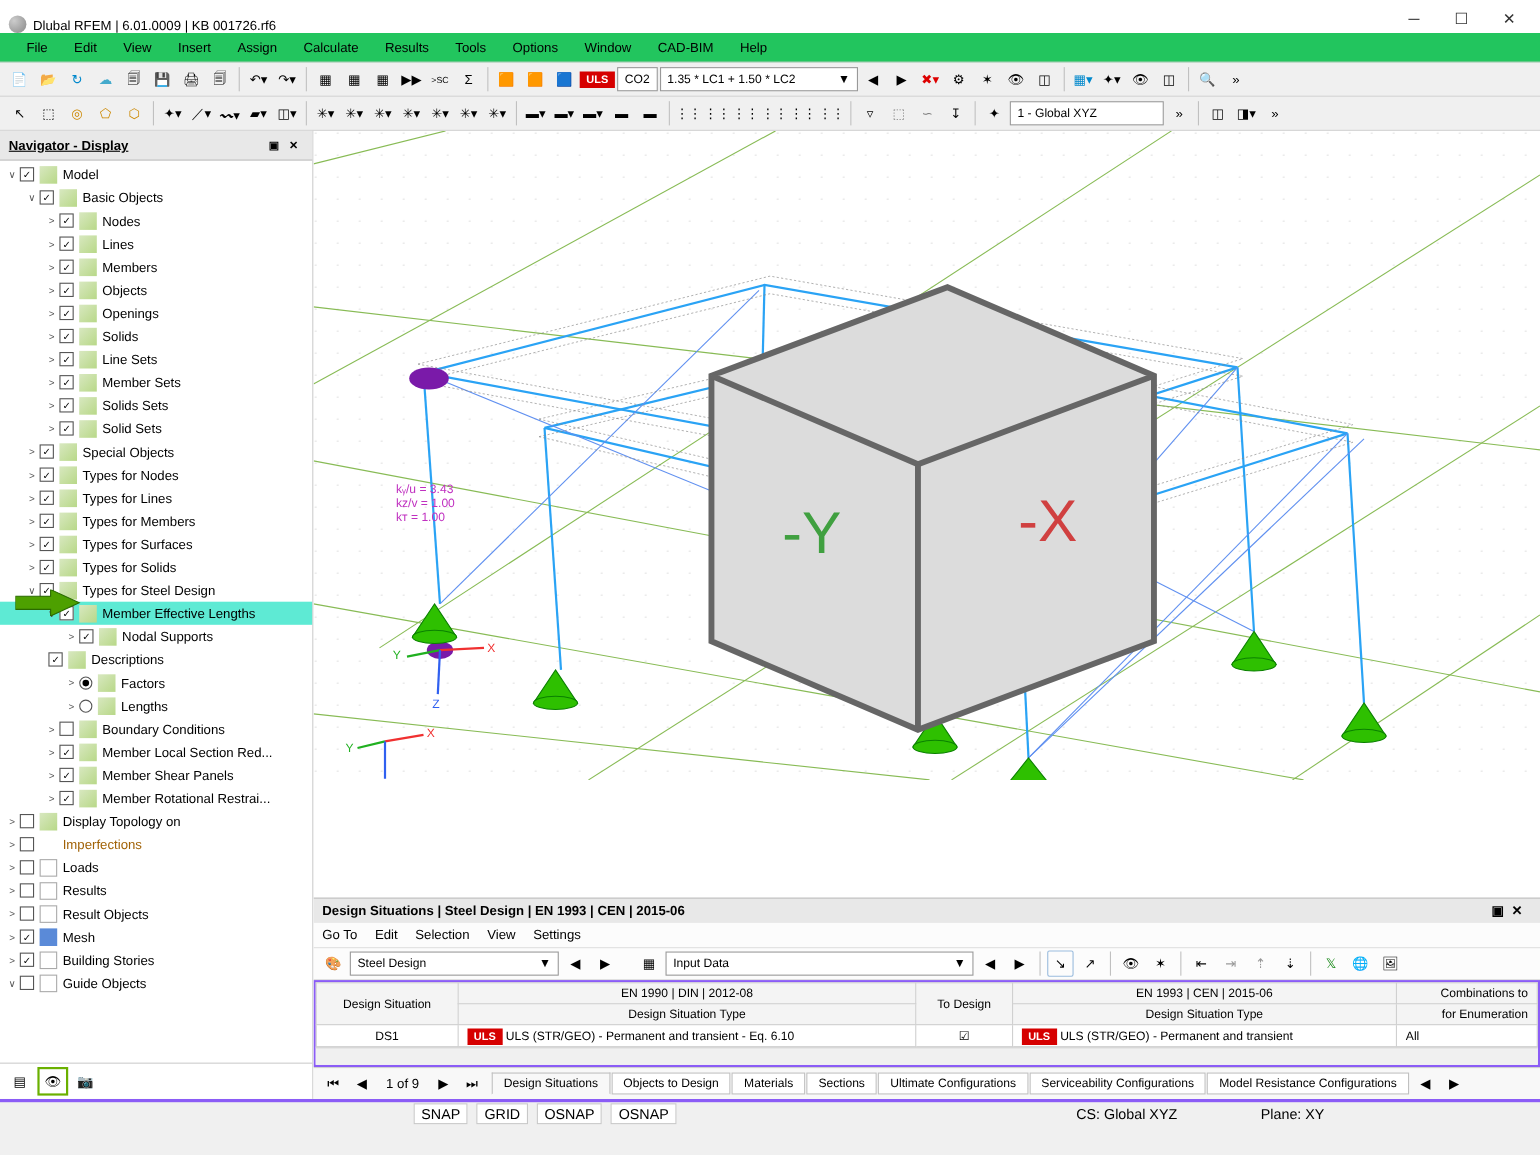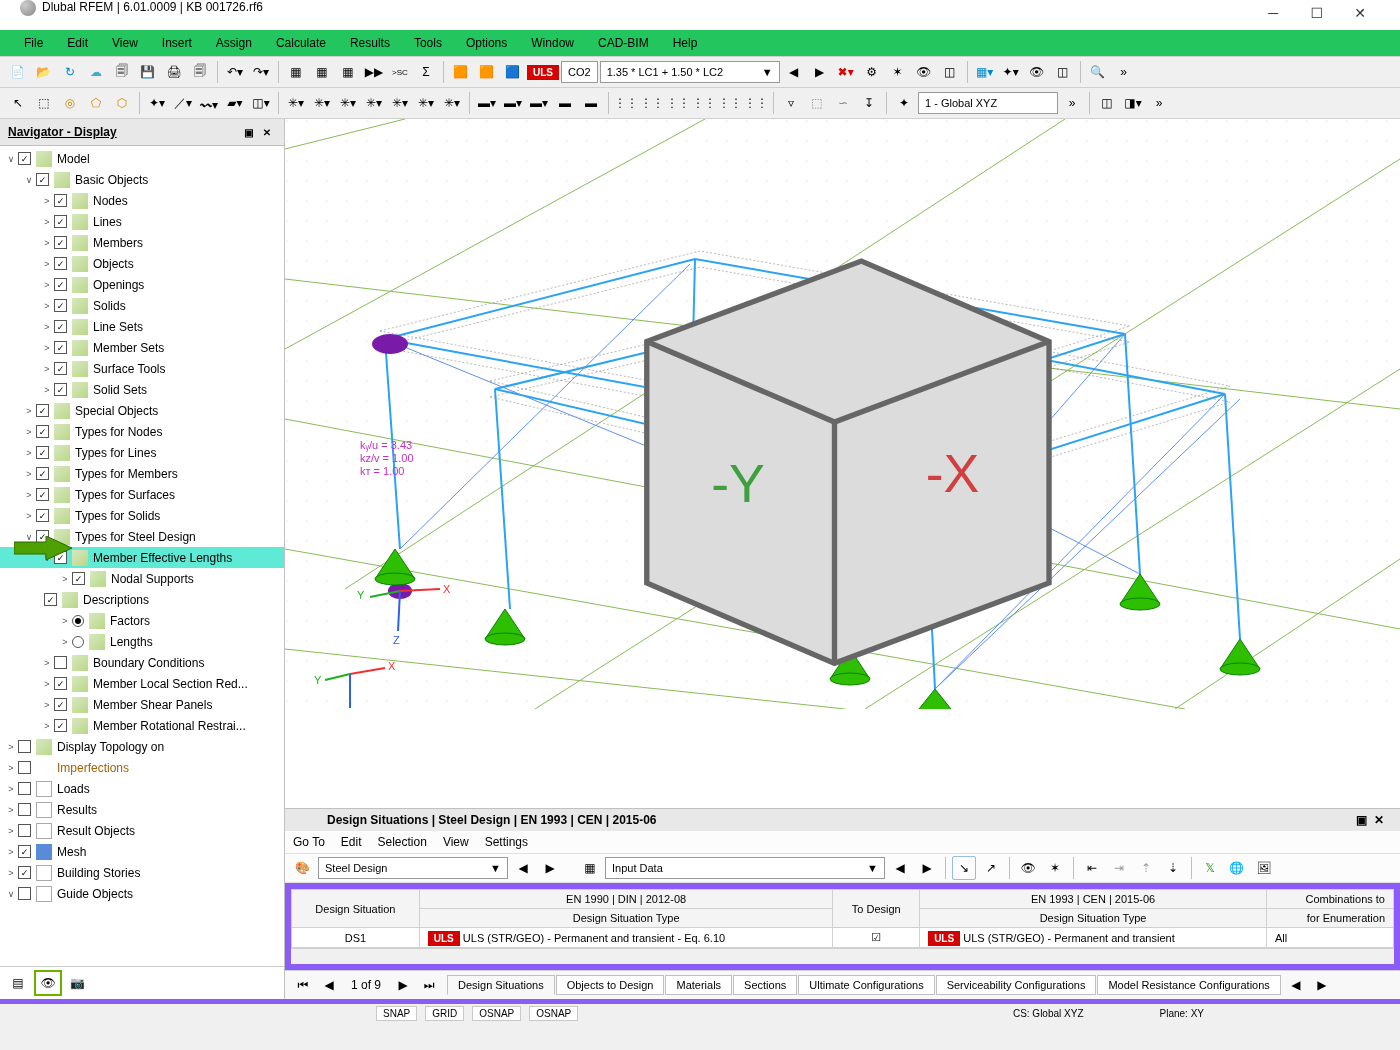--- a/index.html
+++ b/index.html
@@ -1,17 +1,17 @@
 <!DOCTYPE html>
 <html><head>
 <meta charset="utf-8">
 <style>
 * { margin: 0; padding: 0; box-sizing: border-box; }
 body { font-family: "Segoe UI", Tahoma, sans-serif; font-size: 12px; background: #f0f0f0; overflow: hidden; width: 1400px; height: 1050px; }
-.titlebar { height: 30px; background: #fff; display: flex; align-items: flex-start; padding: 0 20px; border-bottom: 0; }
+.titlebar { height: 30px; background: #fff; display: flex; align-items: flex-end; padding: 0 8px; border-bottom: 0; }
 .titlebar .app-icon { width: 16px; height: 16px; background: radial-gradient(circle at 30% 30%,#ccc,#888); border-radius: 50%; margin-right: 6px; }
 .titlebar .title { flex: 1; color: #000; }
 .titlebar .win-controls span { display: inline-flex; width: 40px; height: 26px; align-items: center; justify-content: center; font-size: 14px; color: #333; cursor: pointer; }
 .menubar { background: #22c55e; padding: 2px 12px; display: flex; border-bottom: 1px solid #d0d0d0; }
 .menubar span { padding: 4px 12px; cursor: pointer; }
 .toolbar-row { background: #f0f0f0; border-bottom: 1px solid #d0d0d0; padding: 3px 6px; display: flex; align-items: center; gap: 2px; flex-wrap: nowrap; overflow: hidden; }
 .tb-btn { width: 24px; height: 24px; display: inline-flex; align-items: center; justify-content: center; border: 1px solid transparent; cursor: pointer; border-radius: 2px; }
 .tb-sep { width: 1px; height: 22px; background: #c0c0c0; margin: 0 3px; }
 .tb-combo { height: 22px; padding: 0 6px; border: 1px solid #999; background: #fff; display: inline-flex; align-items: center; gap: 4px; font-size: 11px; }
 .uls-badge { background: #d60000; color: #fff; padding: 2px 6px; font-weight: bold; font-size: 10px; }
@@ -37,32 +37,32 @@
 .tree-item .label { padding-left: 2px; cursor: default; }
 .tree-item .label.dim { color: #a16207; }
 .nav-footer { border-top: 1px solid #ccc; padding: 3px 4px; display: flex; gap: 2px; }
 .nav-footer .ftab { width: 28px; height: 26px; display: inline-flex; align-items:center; justify-content:center; border:1px solid transparent; }
 .nav-footer .ftab.active { border: 2px solid #6ab000; background: #fff; }
 .viewport { flex: 1; position: relative; background: #fff; overflow: hidden; }
 .viewport svg { width: 100%; height: 590px; }
 .nav-cube { position: absolute; top: 8px; right: 8px; width: 110px; height: 110px; }
 .status-panel { position: absolute; left: 0; right: 0; bottom: 0; background: #fcfcfc; }
 .panel-title { background: #e8e8e8; padding: 4px 8px; font-weight: bold; display: flex; align-items: center; border-top: 1px solid #c0c0c0; }
-.panel-title .t { flex: 1; margin-left: 34px; }
+.panel-title .t { flex: 1; }
 .panel-menu { padding: 4px 8px; display: flex; gap: 16px; }
 .panel-tools { padding: 2px 6px; display: flex; align-items: center; gap: 3px; border-top: 1px solid #e0e0e0; border-bottom: 1px solid #e0e0e0; }
-.table-wrap { background: #fff; border: 6px solid #8b5cf6; }
+.table-wrap { background: #fff; border: 2px solid #8b5cf6; }
 .table { width: 100%; border-collapse: collapse; font-size: 11px; }
 .table th { background: #f4f4f4; border: 1px solid #d0d0d0; padding: 3px 8px; font-weight: normal; text-align: center; }
 .table td { border: 1px solid #d0d0d0; padding: 3px 8px; }
 .scroll-strip { height: 16px; background: #f0f0f0; border-top: 1px solid #d0d0d0; position: relative; }
 .pager-row { display: flex; align-items: center; padding: 2px 6px; gap: 2px; background: #f8f8f8; border-top: 1px solid #d0d0d0; }
 .pager-row .tab { padding: 3px 10px; border: 1px solid #c0c0c0; background: #fff; margin-right: 1px; font-size: 11px; cursor: pointer; }
 .pager-row .tab.active { background: #f8f8f8; border-bottom-color: #f8f8f8; }
-.statusbar { height: 24px; background: #f0f0f0; border-top: 5px solid #8b5cf6; display: flex; align-items: center; padding: 0 8px; gap: 8px; font-size: 10px; }
+.statusbar { height: 24px; background: #f0f0f0; border-top: 3px solid #8b5cf6; display: flex; align-items: center; padding: 0 8px; gap: 8px; font-size: 13px; }
 .statusbar .seg { border: 1px solid #c8c8c8; padding: 1px 6px; background:#fff; }
 .ann-text { position: absolute; font-size: 11px; color: #c030c0; line-height: 1.2; }
 </style>
 </head>
 <body>
 
 <div class="titlebar">
   <div class="app-icon"></div>
   <div class="title">Dlubal RFEM | 6.01.0009 | KB 001726.rf6</div>
   <div class="win-controls">
@@ -249,21 +249,21 @@
         <div class="tree-item" style="padding-left: 40px;">
           <span class="arrow">&gt;</span>
           <span class="chk checked"></span>
           <span class="node-icon ico-pale"></span>
           <span class="label">Member Sets</span>
         </div>
         <div class="tree-item" style="padding-left: 40px;">
           <span class="arrow">&gt;</span>
           <span class="chk checked"></span>
           <span class="node-icon ico-pale"></span>
-          <span class="label">Surface Tools</span>
+          <span class="label">Solids Sets</span>
         </div>
         <div class="tree-item" style="padding-left: 40px;">
           <span class="arrow">&gt;</span>
           <span class="chk checked"></span>
           <span class="node-icon ico-pale"></span>
           <span class="label">Solid Sets</span>
         </div>
         <div class="tree-item" style="padding-left: 22px;">
           <span class="arrow">&gt;</span>
           <span class="chk checked"></span>

